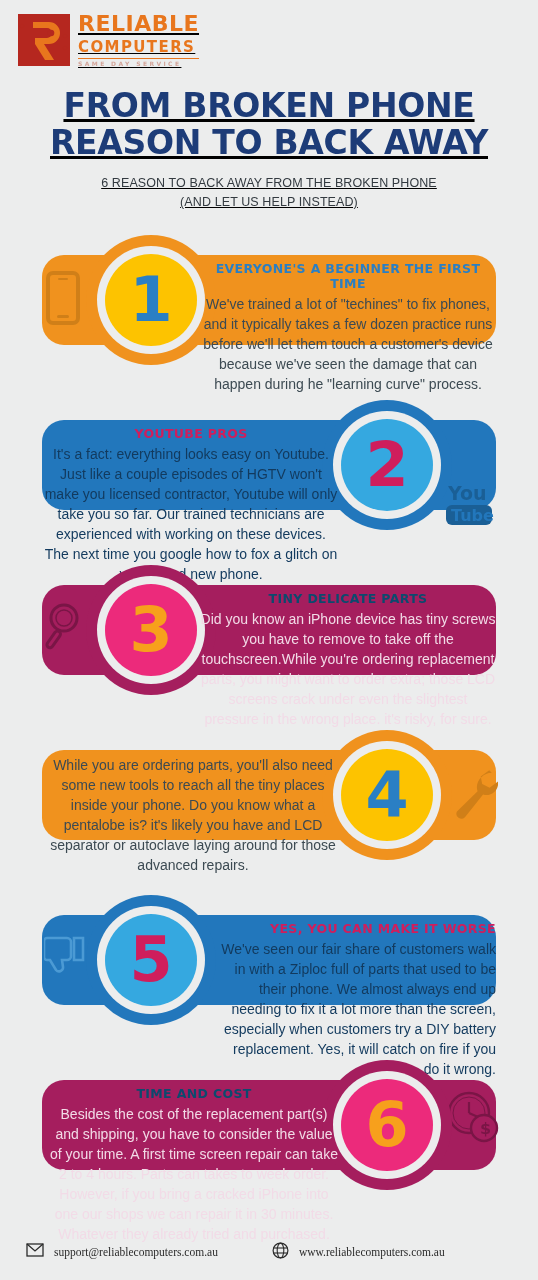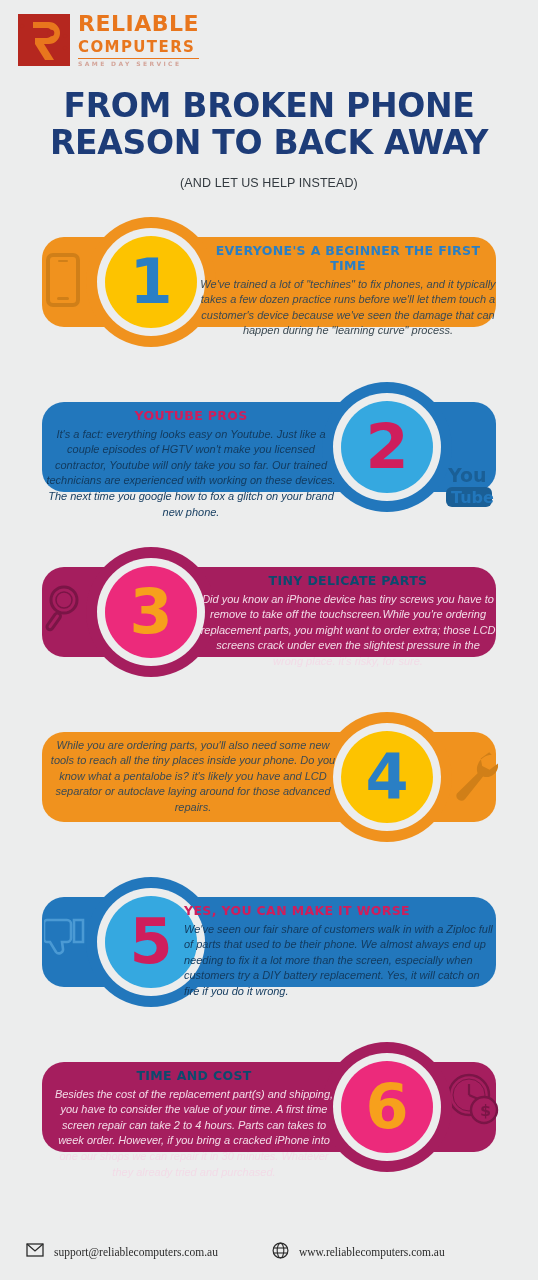--- a/index.html
+++ b/index.html
@@ -6,21 +6,21 @@
   body{
     width:538px;height:1280px;
     background:#eceded;
     font-family:"Liberation Sans", sans-serif;
     overflow:hidden;
     position:relative;
   }
   .page{width:538px;height:1280px;position:relative;}
 
   
-  .header{padding:14px 0 0 0;}
+  .header{padding:14px 0 0 0;text-decoration:underline;}
   .logo{display:flex;align-items:center;margin-left:18px;height:52px;}
   .logo-mark{
     width:52px;height:52px;background:#b5271f;position:relative;flex:0 0 auto;
     overflow:hidden;
   }
   .logo-mark svg{display:block;}
   .logo-type{margin-left:8px;line-height:1;}
   .logo-name{
     font-size:22px;font-weight:bold;color:#e8761d;letter-spacing:.5px;
     font-family:"DejaVu Sans", sans-serif;
@@ -74,21 +74,21 @@
     font-family:"DejaVu Sans", sans-serif;font-weight:bold;
     font-size:62px;line-height:1;
   }
 
   .content{position:absolute;top:26px;}
   .ctitle{
     font-family:"DejaVu Sans", sans-serif;font-weight:bold;
     font-size:12.5px;letter-spacing:.35px;margin-bottom:4px;
   }
   .cbody{
-    font-size:11px;line-height:1.42;font-style:italic;
+    font-size:14px;line-height:1.42;
   }
   .icon-side{position:absolute;top:36px;}
 
   
   .c-orange .bar{background:#f0921e;}
   .c-orange .ring-outer{background:#f0921e;}
   .c-orange .circle{background:#fdc300;}
   .c-orange .num{color:#2a7fc4;}
   .c-orange .ctitle{color:#2a7fc4;}
   .c-orange .cbody{color:#3c4a52;}
@@ -143,20 +143,21 @@
         <div class="logo-sub">COMPUTERS</div>
         <div class="logo-tag">SAME DAY SERVICE</div>
       </div>
     </div>
 
     <div class="title">
       <div>FROM BROKEN PHONE</div>
       <div>REASON TO BACK AWAY</div>
     </div>
     <div class="subtitle">
+      <div>6 REASON TO BACK AWAY FROM THE BROKEN PHONE</div>
       <div>(AND LET US HELP INSTEAD)</div>
     </div>
   </div>
 
   <div class="cards">
 
     <div class="card c-orange">
       <div class="bar bar-wide"></div>
       <div class="icon-side" style="left:46px;">
         <svg width="34" height="54" viewBox="0 0 34 54">
@@ -249,21 +250,21 @@
           <path d="M30 3 h9 v22 h-9 z" fill="none" stroke="#4b9ad4" stroke-width="2.6"></path>
         </svg>
       </div>
       <div class="ringwrap" style="left:86px;">
         <div class="ring-outer"></div>
         <div class="ring-white"></div>
         <div class="circle">
           <span class="num">5</span>
         </div>
       </div>
-      <div class="content" style="left:184px;right:42px;text-align:left;">
+      <div class="content" style="left:216px;right:42px;text-align:right;">
         <div class="ctitle">YES, YOU CAN MAKE IT WORSE</div>
         <div class="cbody">We've seen our fair share of customers walk in with a Ziploc full of parts that used to be their phone. We almost always end up needing to fix it a lot more than the screen, especially when customers try a DIY battery replacement. Yes, it will catch on fire if you do it wrong.</div>
       </div>
     </div>
 
     <div class="card c-magenta">
       <div class="bar bar-wide"></div>
       <div class="icon-side" style="right:38px;top:30px;">
         <svg width="54" height="54" viewBox="0 0 54 54">
           <circle cx="23" cy="23" r="20" fill="none" stroke="#7a1546" stroke-width="2.4"></circle>

